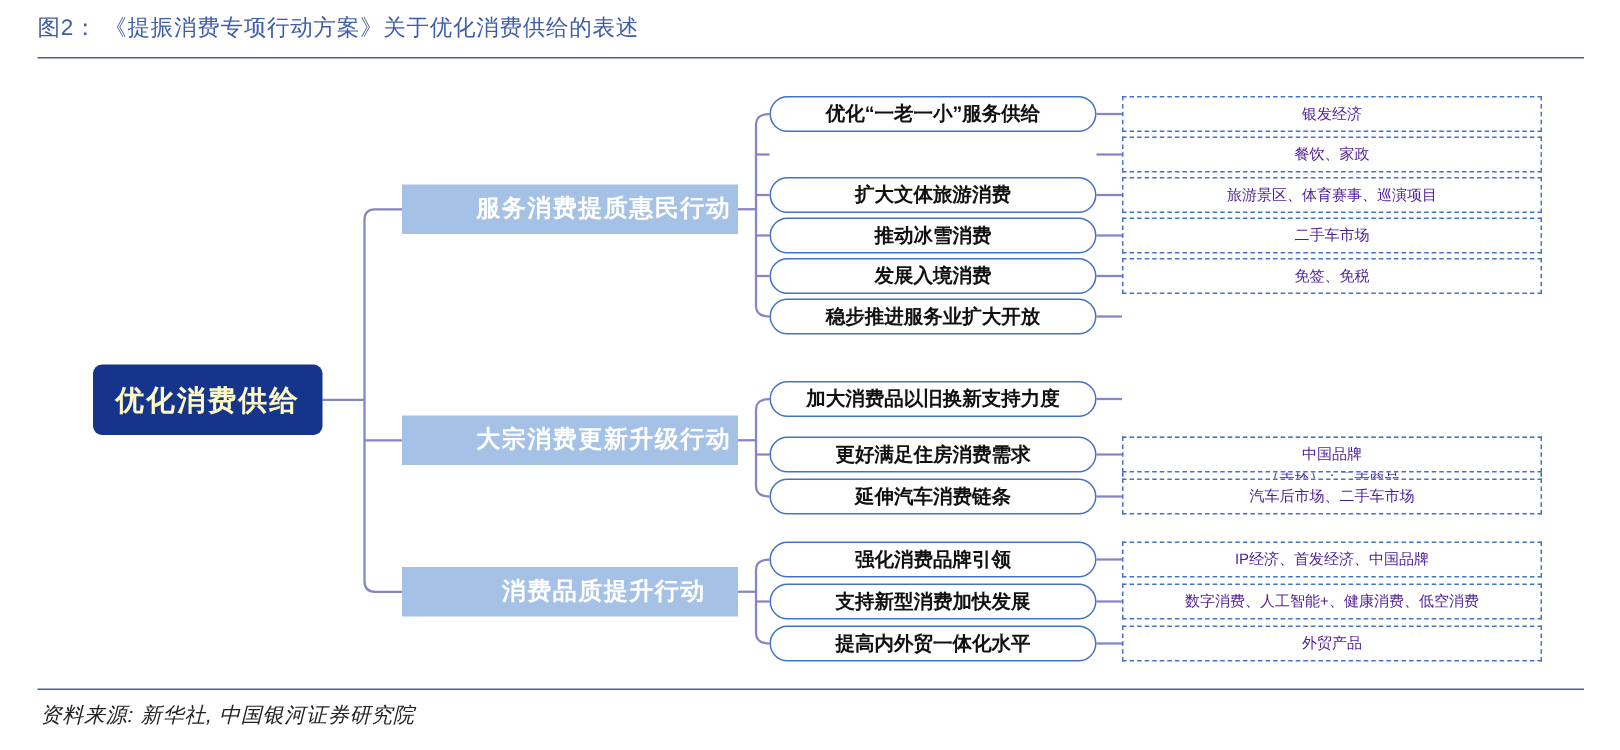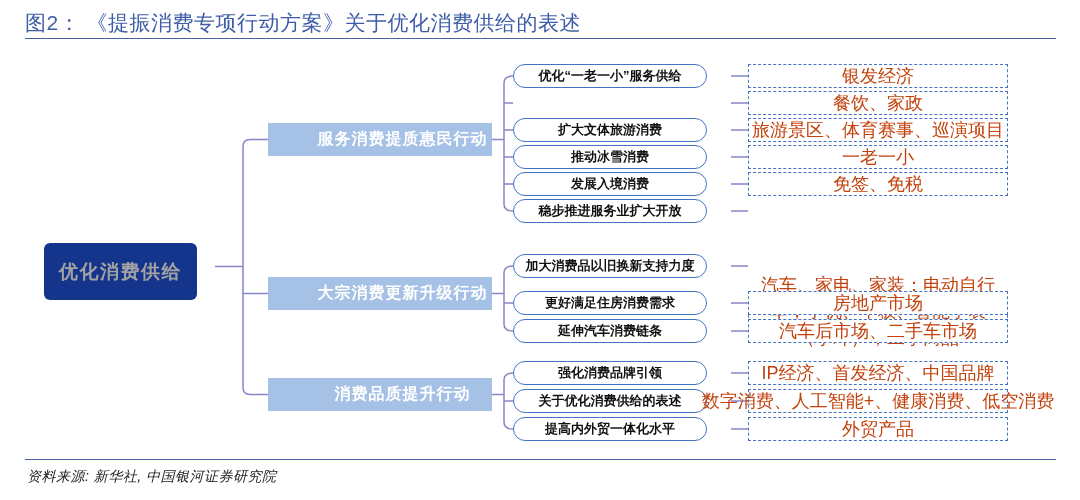--- a/index.html
+++ b/index.html
@@ -1,50 +1,50 @@
 <!DOCTYPE html>
 <html><head>
 <meta charset="utf-8">
 <style>
   html,body{margin:0;padding:0;background:#fff;}
   .canvas{
     position:relative;width:1080px;height:500px;background:#ffffff;
     font-family:"Liberation Sans",sans-serif;overflow:hidden;
   }
   .fig-title{
-    position:absolute;left:25px;top:9px;font-size:21px;color:#3E5CA8;
+    position:absolute;left:25px;top:9px;font-size:15px;color:#3E5CA8;
     font-weight:500;letter-spacing:0.5px;white-space:nowrap;
   }
   .rule{position:absolute;left:25px;width:1031px;height:1px;background:#46629E;}
   .rule.top{top:38px;}
   .rule.bottom{top:459px;}
   .source{
     position:absolute;left:27px;top:468px;font-size:14px;font-style:italic;
     color:#222;letter-spacing:0.5px;white-space:nowrap;
   }
   .root-node{
-    position:absolute;left:44px;top:243px;width:153px;height:57px;
-    background:#15348C;border-radius:6px;color:#a3a3a3;font-weight:bold;
+    position:absolute;left:62px;top:243px;width:153px;height:47px;
+    background:#15348C;border-radius:6px;color:#fef9c3;font-weight:bold;
     font-size:19px;letter-spacing:1.5px;display:flex;align-items:center;
     justify-content:center;box-sizing:border-box;
   }
   .branch-node{
     position:absolute;left:268px;width:224px;height:33px;background:#A5C1E5;
     color:#fff;font-weight:bold;font-size:16px;letter-spacing:1px;
     display:flex;align-items:center;justify-content:center;box-sizing:border-box;padding-left:45px;
   }
   .pill-node{
-    position:absolute;left:513px;width:194px;height:24px;background:#fff;
+    position:absolute;left:513px;width:218px;height:24px;background:#fff;
     border:1.5px solid #4472C4;border-radius:13px;font-size:13px;font-weight:600;
     color:#111;display:flex;align-items:center;justify-content:center;
     box-sizing:border-box;white-space:nowrap;
   }
   .dash-node{
-    position:absolute;left:748px;width:260px;height:24px;background:#fff;
-    border:1.5px dashed #4472C4;font-size:18px;font-weight:500;color:#c2410c;
+    position:absolute;left:748px;width:280px;height:24px;background:#fff;
+    border:1.5px dashed #4472C4;font-size:10px;font-weight:500;color:#4c1d95;
     display:flex;align-items:center;justify-content:center;box-sizing:border-box;
     text-align:center;white-space:nowrap;
   }
   .dash-node.tall{height:41px;line-height:1.45;white-space:normal;padding:0 5px;margin-top:44px;}
   svg.connectors{position:absolute;left:0;top:0;pointer-events:none;}
 </style>
 </head>
 <body>
 
 <div class="canvas">
@@ -95,33 +95,33 @@
 
   <div class="pill-node" style="top:64px">优化“一老一小”服务供给</div>
   <div class="pill-node" style="top:145px">推动冰雪消费</div>
   <div class="pill-node" style="top:118px">扩大文体旅游消费</div>
   <div class="pill-node" style="top:172px">发展入境消费</div>
   <div class="pill-node" style="top:199px">稳步推进服务业扩大开放</div>
 
   <div class="dash-node" style="top:64px">银发经济</div>
   <div class="dash-node" style="top:91px">餐饮、家政</div>
   <div class="dash-node" style="top:118px">旅游景区、体育赛事、巡演项目</div>
-  <div class="dash-node" style="top:145px">一老一小</div>
+  <div class="dash-node" style="top:145px">二手车市场</div>
   <div class="dash-node" style="top:172px">免签、免税</div>
 
   <div class="pill-node" style="top:254px">加大消费品以旧换新支持力度</div>
   <div class="pill-node" style="top:291px">更好满足住房消费需求</div>
   <div class="pill-node" style="top:319px">延伸汽车消费链条</div>
 
   <div class="dash-node tall" style="top:247px">汽车、家电、家装；电动自行车；手机、平板、智能手表（手环）；二手商品</div>
-  <div class="dash-node" style="top:291px">房地产市场</div>
+  <div class="dash-node" style="top:291px">中国品牌</div>
   <div class="dash-node" style="top:319px">汽车后市场、二手车市场</div>
 
   <div class="pill-node" style="top:361px">强化消费品牌引领</div>
-  <div class="pill-node" style="top:389px">关于优化消费供给的表述</div>
+  <div class="pill-node" style="top:389px">支持新型消费加快发展</div>
   <div class="pill-node" style="top:417px">提高内外贸一体化水平</div>
 
   <div class="dash-node" style="top:361px">IP经济、首发经济、中国品牌</div>
   <div class="dash-node" style="top:389px">数字消费、人工智能+、健康消费、低空消费</div>
   <div class="dash-node" style="top:417px">外贸产品</div>
 
   <div class="rule bottom"></div>
   <div class="source">资料来源: 新华社, 中国银河证券研究院</div>
 
 </div>

